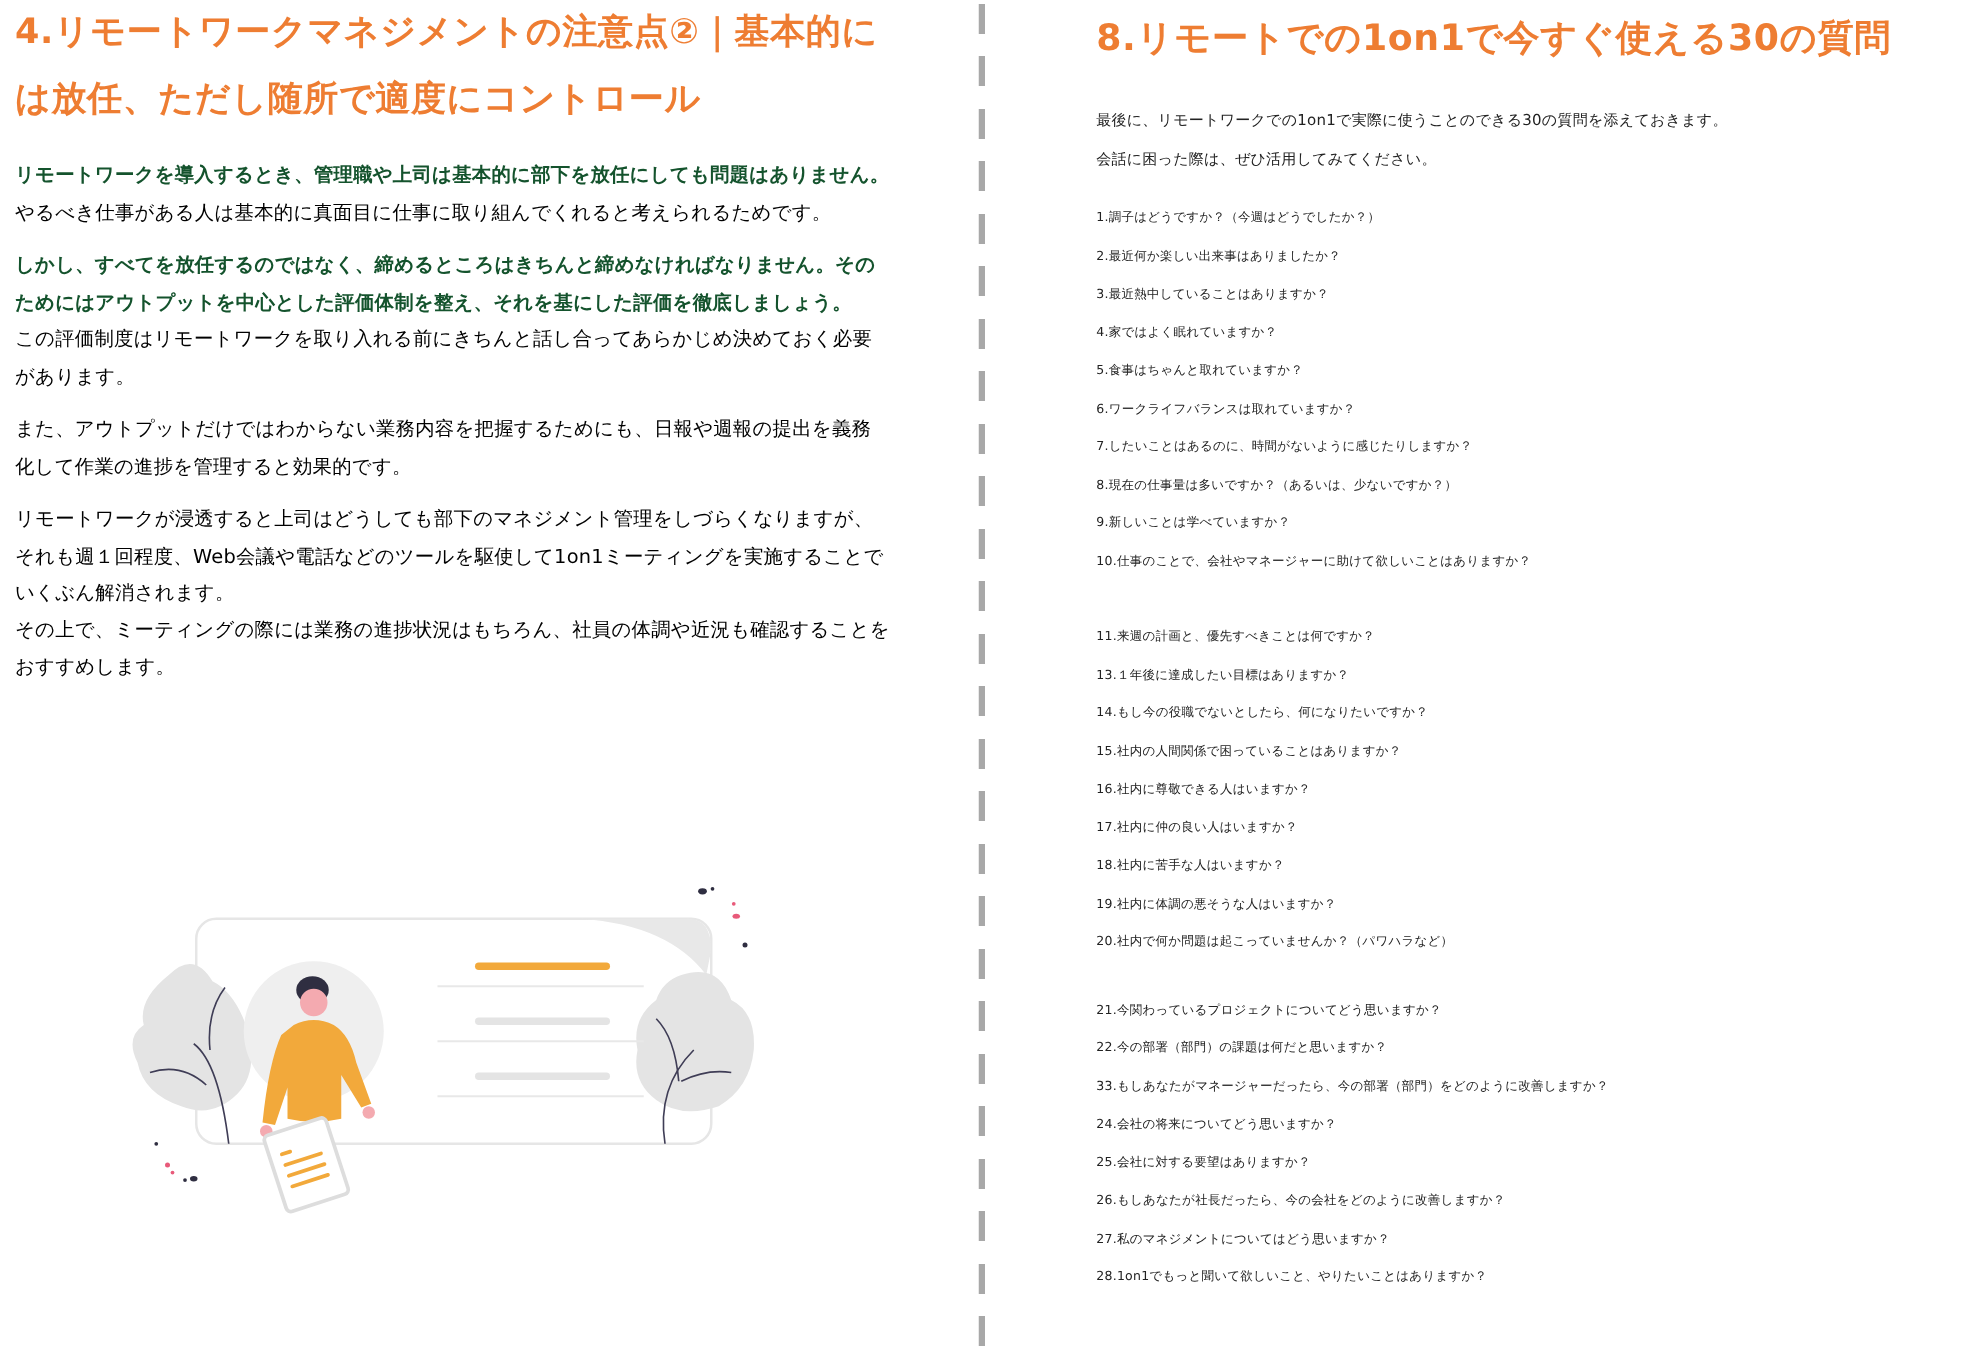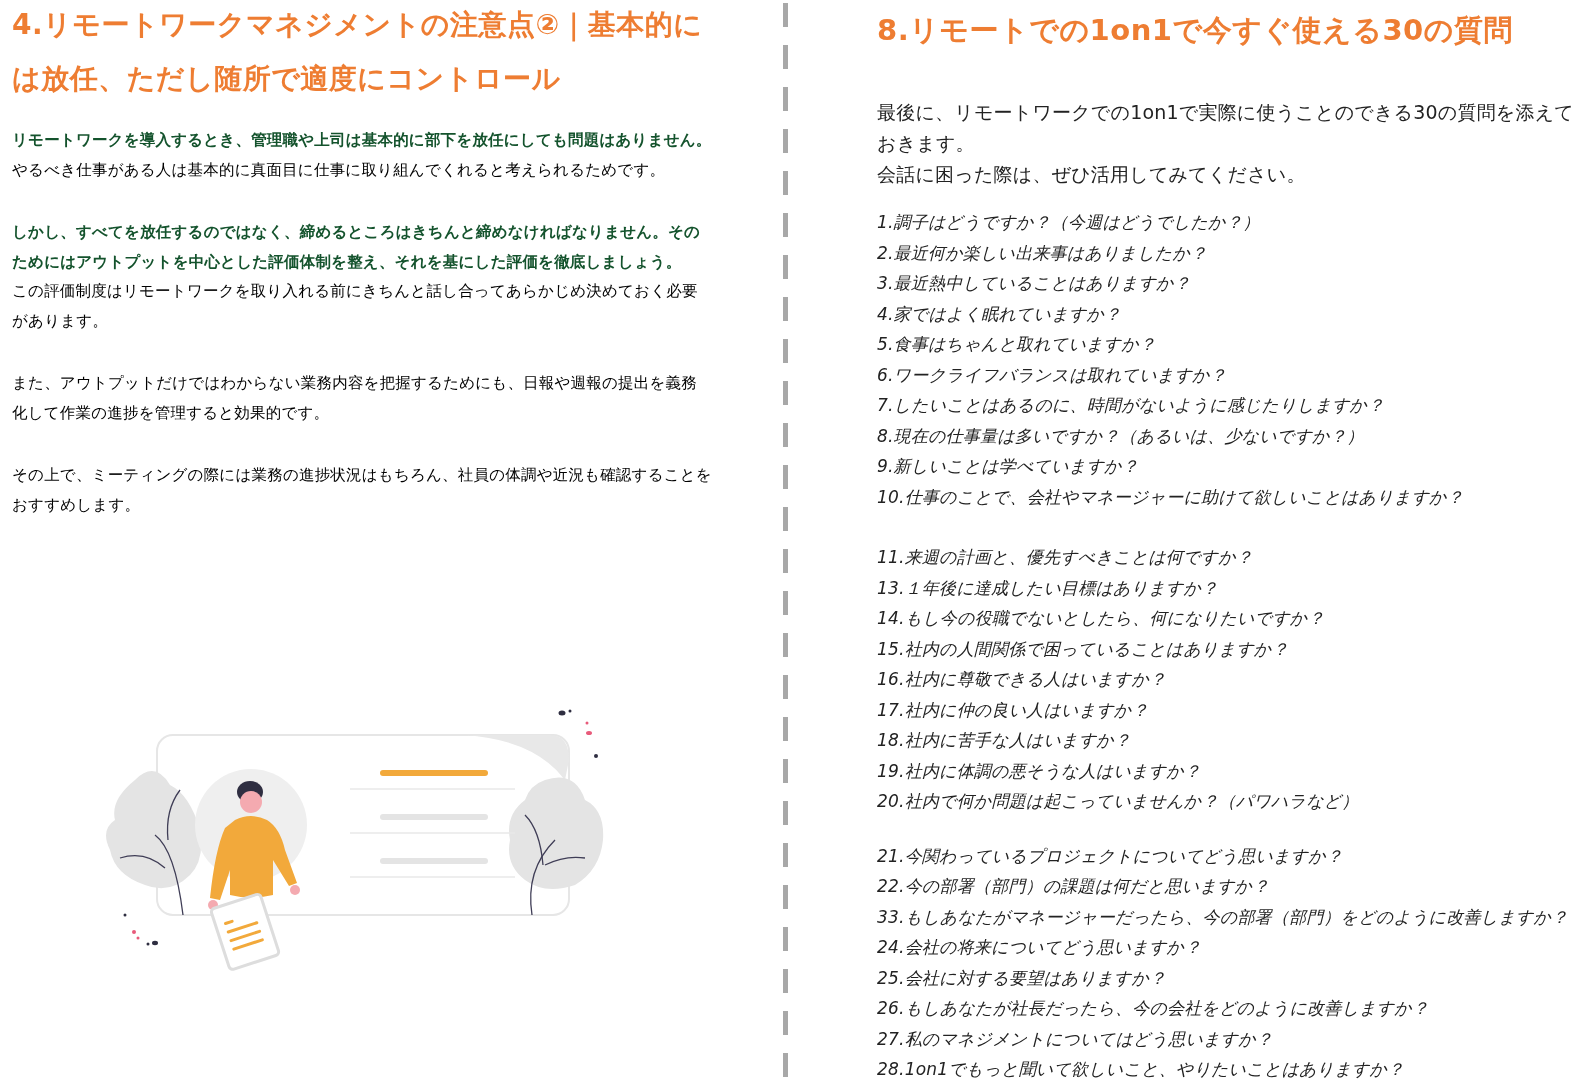--- a/index.html
+++ b/index.html
@@ -11,34 +11,34 @@
 
     
     .left { position: absolute; left: 12px; top: 0; width: 700px; }
     .heading {
       color: #ee7d32; font-weight: bold; font-size: 28px; line-height: 54px;
       letter-spacing: 0.5px;
     }
     .left .heading { padding-top: 0px; margin-top: -2px; }
     .para { font-size: 15.5px; line-height: 29.5px; color: #000000; letter-spacing: 0.2px; }
     .para.bold { font-weight: bold; color: #14532d; }
-    .block { margin-top: 33px; }
+    .block { margin-top: 13px; }
     .left .block.first { margin-top: 20px; }
 
     
     .divider {
       position: absolute; left: 783px; top: 3px; width: 5px; height: 1080px;
       background: repeating-linear-gradient(to bottom, #a8a8a8 0px, #a8a8a8 24px, transparent 24px, transparent 42px);
     }
 
     
     .right { position: absolute; left: 877px; top: 0; width: 709px; }
     .right .heading { margin-top: 3px; font-size: 29px; }
-    .intro { margin-top: 40px; font-size: 19px; line-height: 31px; letter-spacing: 0.2px; }
-    .qlist { list-style: none; font-size: 17px; line-height: 30.5px; letter-spacing: 0.2px; font-style: italic; }
+    .intro { margin-top: 24px; font-size: 12px; line-height: 31px; letter-spacing: 0.2px; }
+    .qlist { list-style: none; font-size: 10px; line-height: 30.5px; letter-spacing: 0.2px; }
     .qlist.g1 { margin-top: 17px; }
     .qlist.g2 { margin-top: 30px; }
     .qlist.g3 { margin-top: 24px; }
 
     
     .illustration { position: absolute; left: 95px; top: 700px; width: 540px; height: 280px; }
   </style>
 </head>
 <body>
 
@@ -55,20 +55,21 @@
     <div class="block">
       <p class="para bold">しかし、すべてを放任するのではなく、締めるところはきちんと締めなければなりません。そのためにはアウトプットを中心とした評価体制を整え、それを基にした評価を徹底しましょう。</p>
       <p class="para">この評価制度はリモートワークを取り入れる前にきちんと話し合ってあらかじめ決めておく必要があります。</p>
     </div>
 
     <div class="block">
       <p class="para">また、アウトプットだけではわからない業務内容を把握するためにも、日報や週報の提出を義務化して作業の進捗を管理すると効果的です。</p>
     </div>
 
     <div class="block">
+      <p class="para">リモートワークが浸透すると上司はどうしても部下のマネジメント管理をしづらくなりますが、それも週１回程度、Web会議や電話などのツールを駆使して1on1ミーティングを実施することでいくぶん解消されます。</p>
       <p class="para">その上で、ミーティングの際には業務の進捗状況はもちろん、社員の体調や近況も確認することをおすすめします。</p>
     </div>
   </section>
 
   <div class="illustration">
     <svg width="540" height="280" viewBox="0 0 540 280" xmlns="http://www.w3.org/2000/svg">
 
       <rect x="62" y="35" width="412" height="180" rx="16" fill="#ffffff" stroke="#e6e6e6" stroke-width="2"></rect>
       <path d="M370 35 Q440 40 470 80 L474 60 Q474 35 455 35 Z" fill="#e8e8e8"></path>
 

